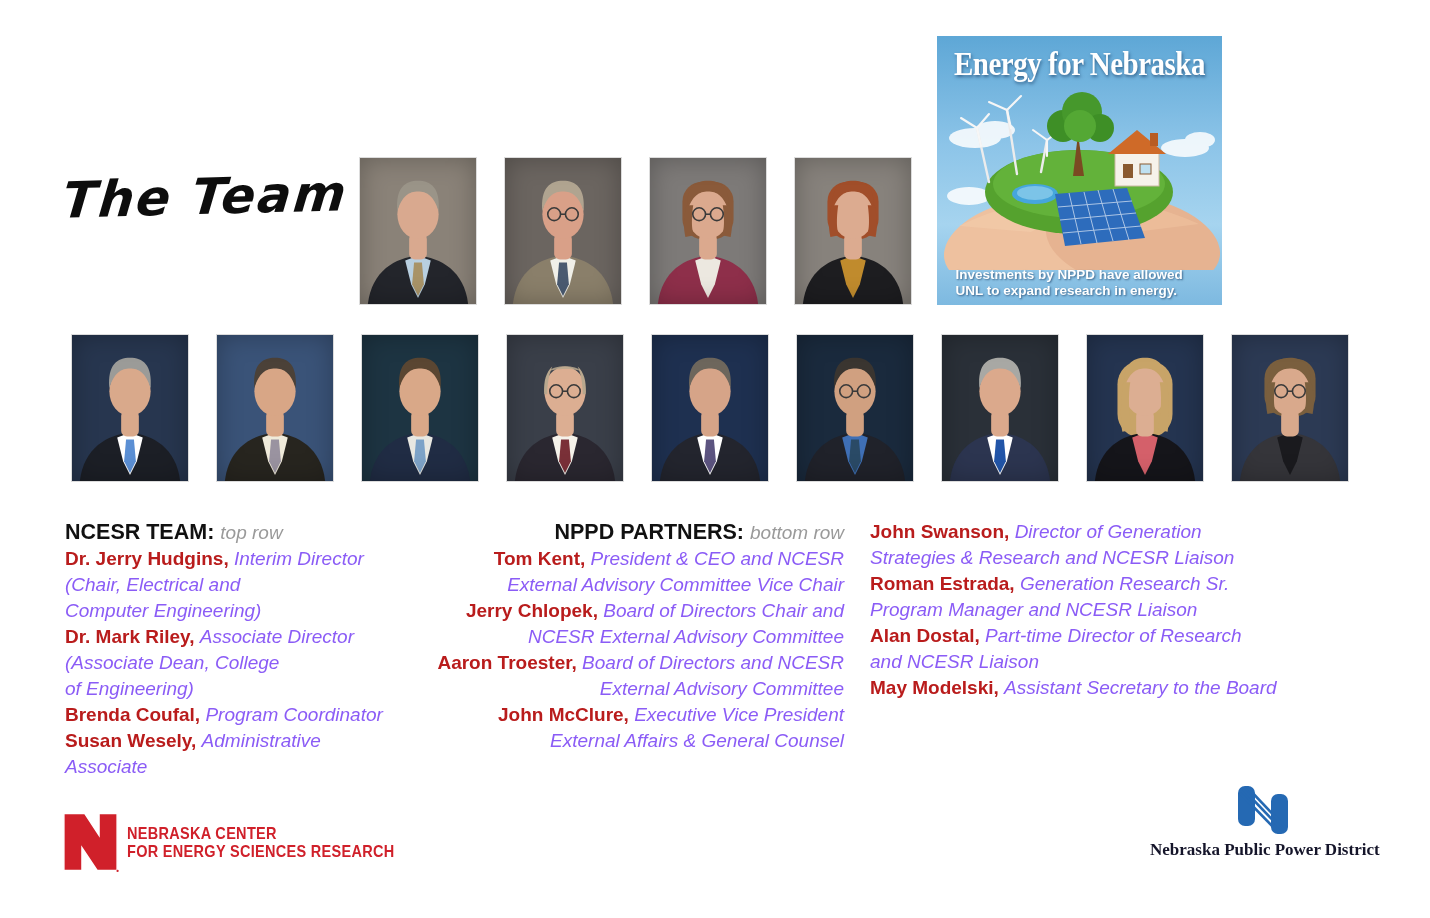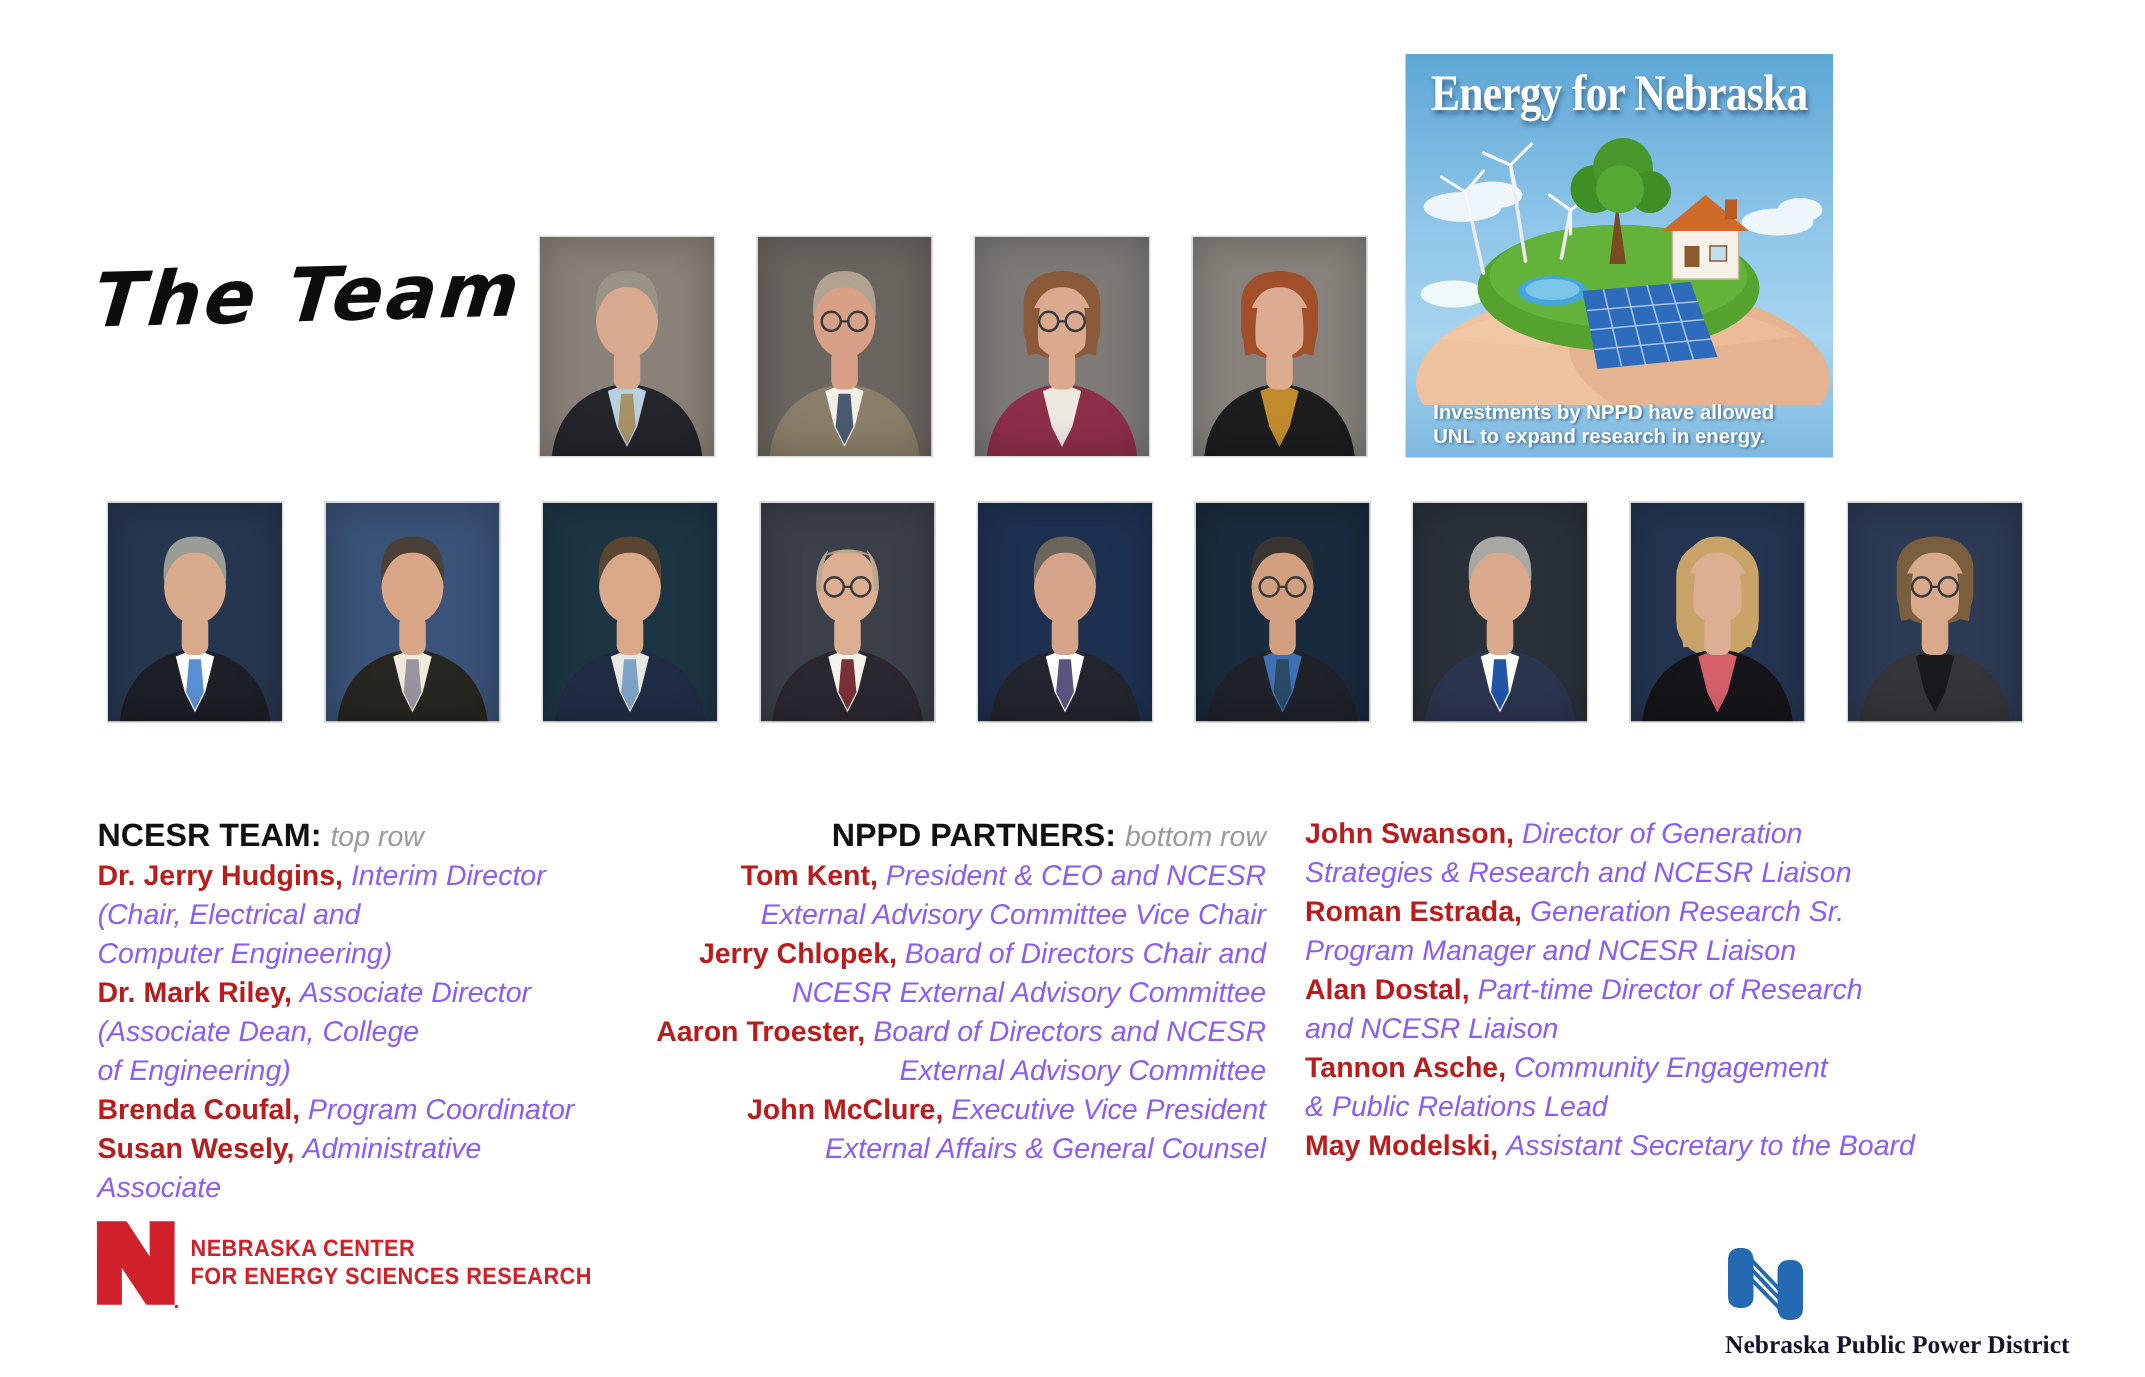--- a/index.html
+++ b/index.html
@@ -50,40 +50,40 @@
   }
   .energy-illustration { position:absolute; left:0; top:40px; width:285px; height:194px; }
   .energy-caption {
     position:absolute; bottom:6px; left:50%; transform:translateX(-50%);
     width:248px; 
     font-size:13.5px; line-height:16px; font-weight:700; color:#ffffff;
     text-shadow:1px 1px 2px rgba(10,40,80,.6);
   }
 
   
-  .text-col { position:absolute; top:544px; font-size:19px; line-height:26px; color:#1e1e1e; }
+  .text-col { position:absolute; top:519px; font-size:19px; line-height:26px; color:#1e1e1e; }
   .col-1 { left:65px;  width:350px; }
   .col-2 { left:422px; width:422px;text-align:right; }
   .col-3 { left:870px; width:442px; }
   .col-header { font-weight:700; font-size:21.5px; color:#111; }
   .col-header .note { font-weight:400; font-style:italic; font-size:19px; color:#9a9a9a; }
   .entry { margin:0; }
   .entry b { font-weight:700; color:#b91c1c; }
   .entry i { font-style:italic; font-weight:400; color:#8b5cf6; white-space:pre-line; }
 
   
   .ncesr-logo { position:absolute; left:62px; top:811px; display:flex; align-items:center; }
   .nebraska-n { width:57px; height:62px; display:block; }
   .ncesr-text {
     margin-left:8px; color:#d0202a; font-weight:700;
     font-size:14.5px; line-height:16.5px; letter-spacing:.3px;
     transform:scaleY(1.08); transform-origin:center left;
     white-space:nowrap;
   }
-  .nppd-logo { position:absolute; left:1150px; top:831px; width:226px; text-align:left; }
+  .nppd-logo { position:absolute; left:1150px; top:785px; width:226px; text-align:center; }
   .nppd-n { width:54px; height:50px; display:inline-block; }
   .nppd-text {
     margin-top:1px; font-family:"Liberation Serif", serif; font-weight:700;
     font-size:17px; color:#15152a; white-space:nowrap;
   }
 </style>
 </head>
 <body>
 
 <div class="slide">
@@ -375,22 +375,20 @@
       <p class="entry"><b>John McClure,</b> <i>Executive Vice President
 External Affairs &amp; General Counsel</i></p>
     </div>
   <div class="text-col col-3">
       <p class="entry"><b>John Swanson,</b> <i>Director of Generation
 Strategies &amp; Research and NCESR Liaison</i></p>
       <p class="entry"><b>Roman Estrada,</b> <i>Generation Research Sr.
 Program Manager and NCESR Liaison</i></p>
       <p class="entry"><b>Alan Dostal,</b> <i>Part-time Director of Research
 and NCESR Liaison</i></p>
-      <p class="entry"><b>Tannon Asche,</b> <i>Community Engagement
-&amp; Public Relations Lead</i></p>
       <p class="entry"><b>May Modelski,</b> <i>Assistant Secretary to the Board</i></p>
     </div>
 
   <div class="ncesr-logo">
     <svg class="nebraska-n" viewBox="0 0 60 64" xmlns="http://www.w3.org/2000/svg">
       <path d="M2,2 L24,2 L39,25 L39,2 L58,2 L58,62 L37,62 L21,38 L21,62 L2,62 Z" fill="#d0202a" stroke="#ffffff" stroke-width="1.5"></path>
       <circle cx="58.5" cy="62.5" r="1.2" fill="#d0202a"></circle>
     </svg>
     <div class="ncesr-text">
       <div>NEBRASKA CENTER</div>

